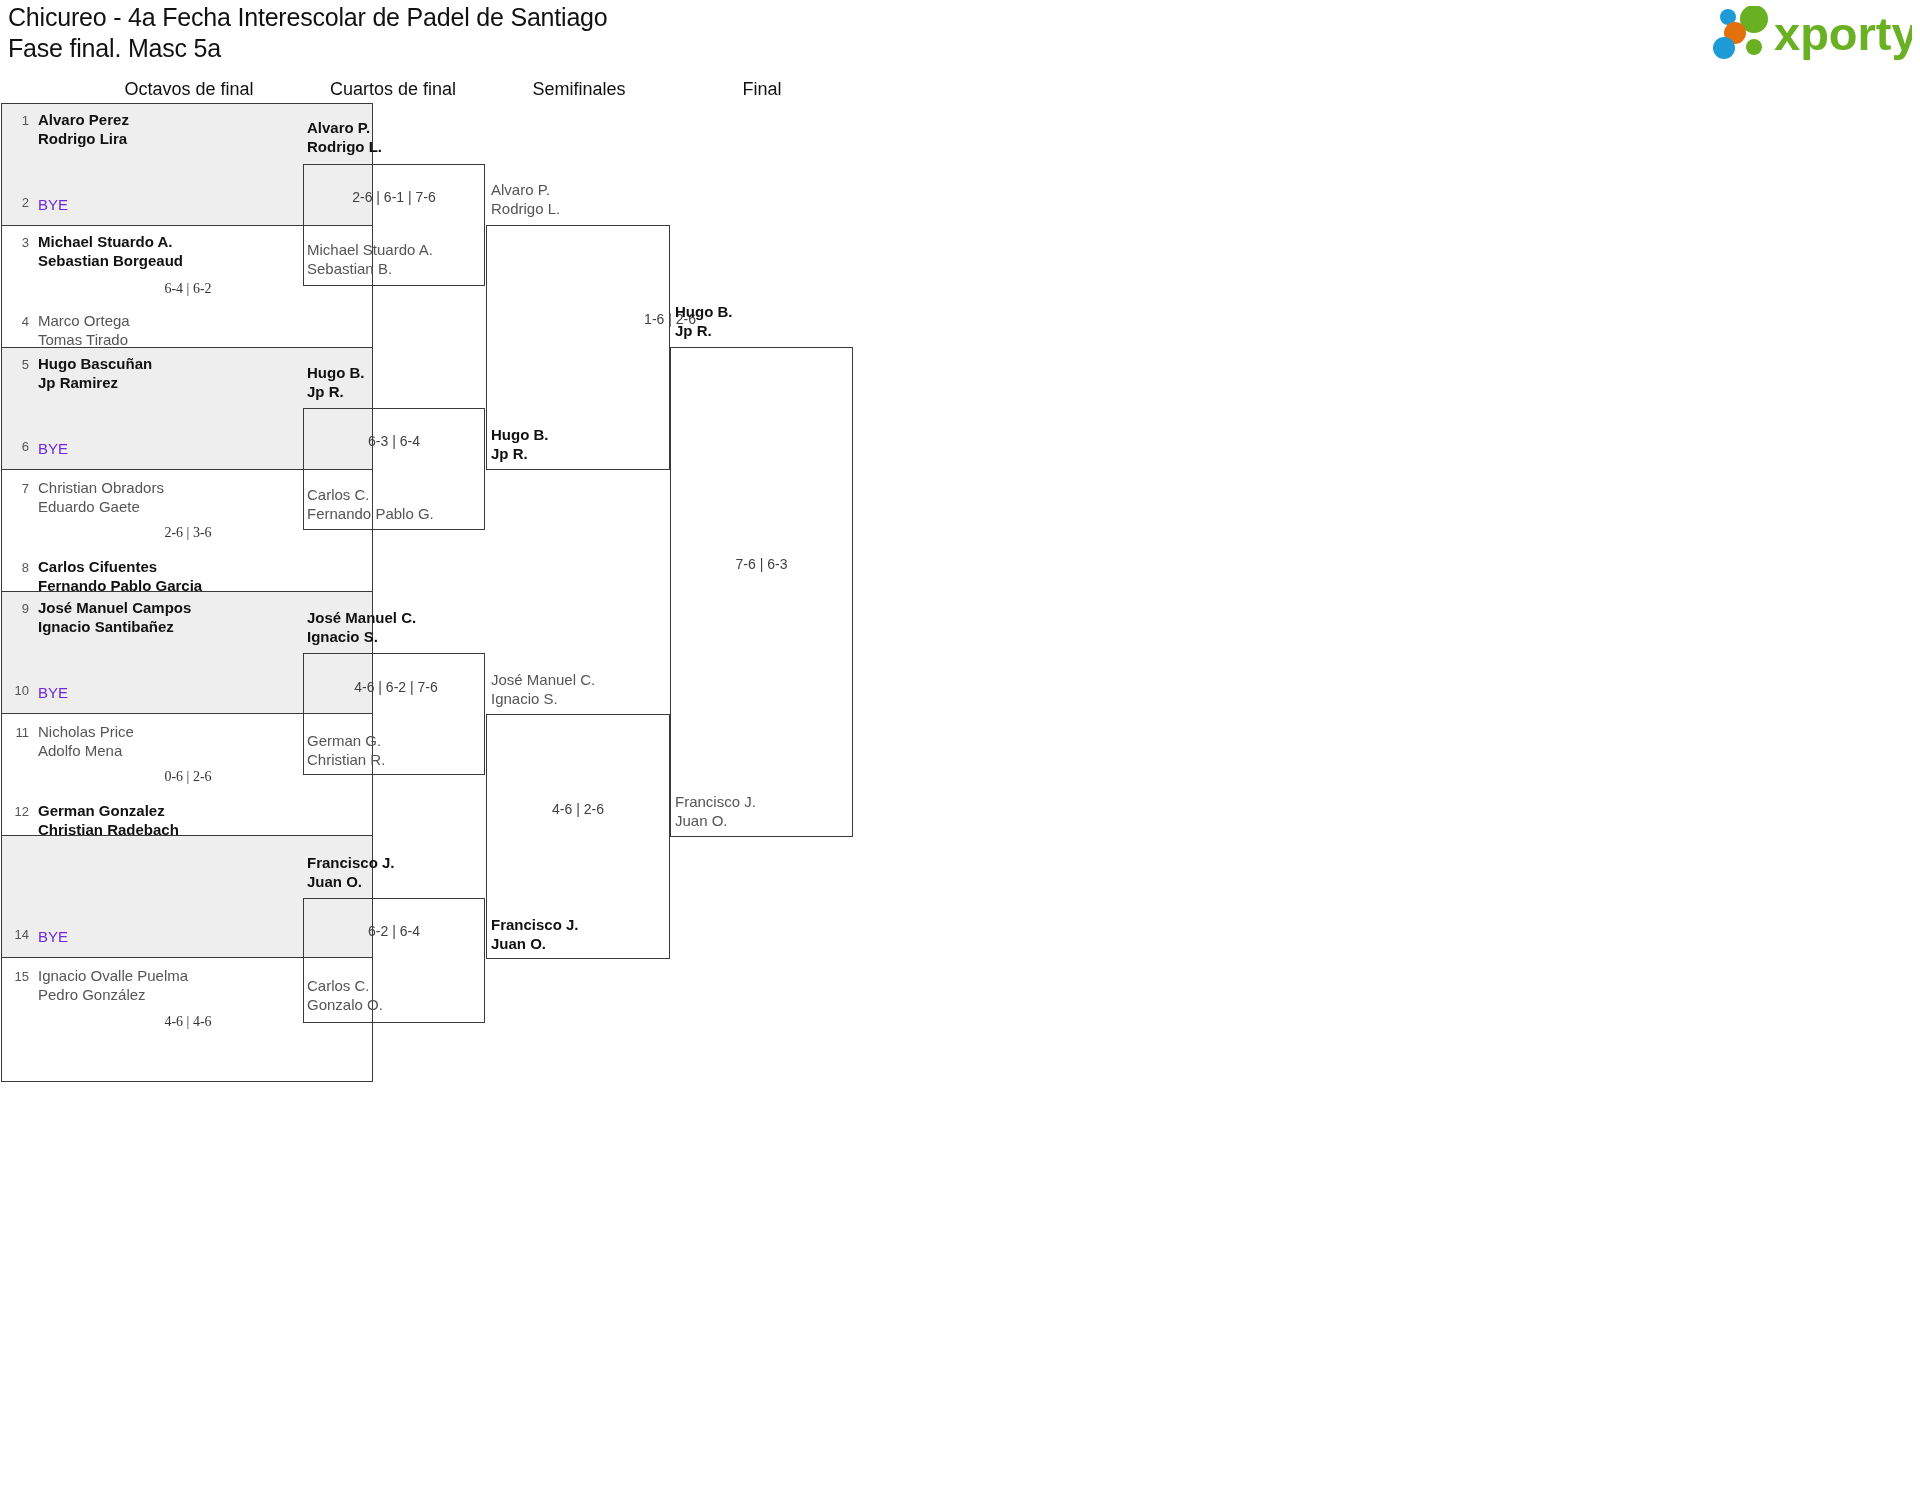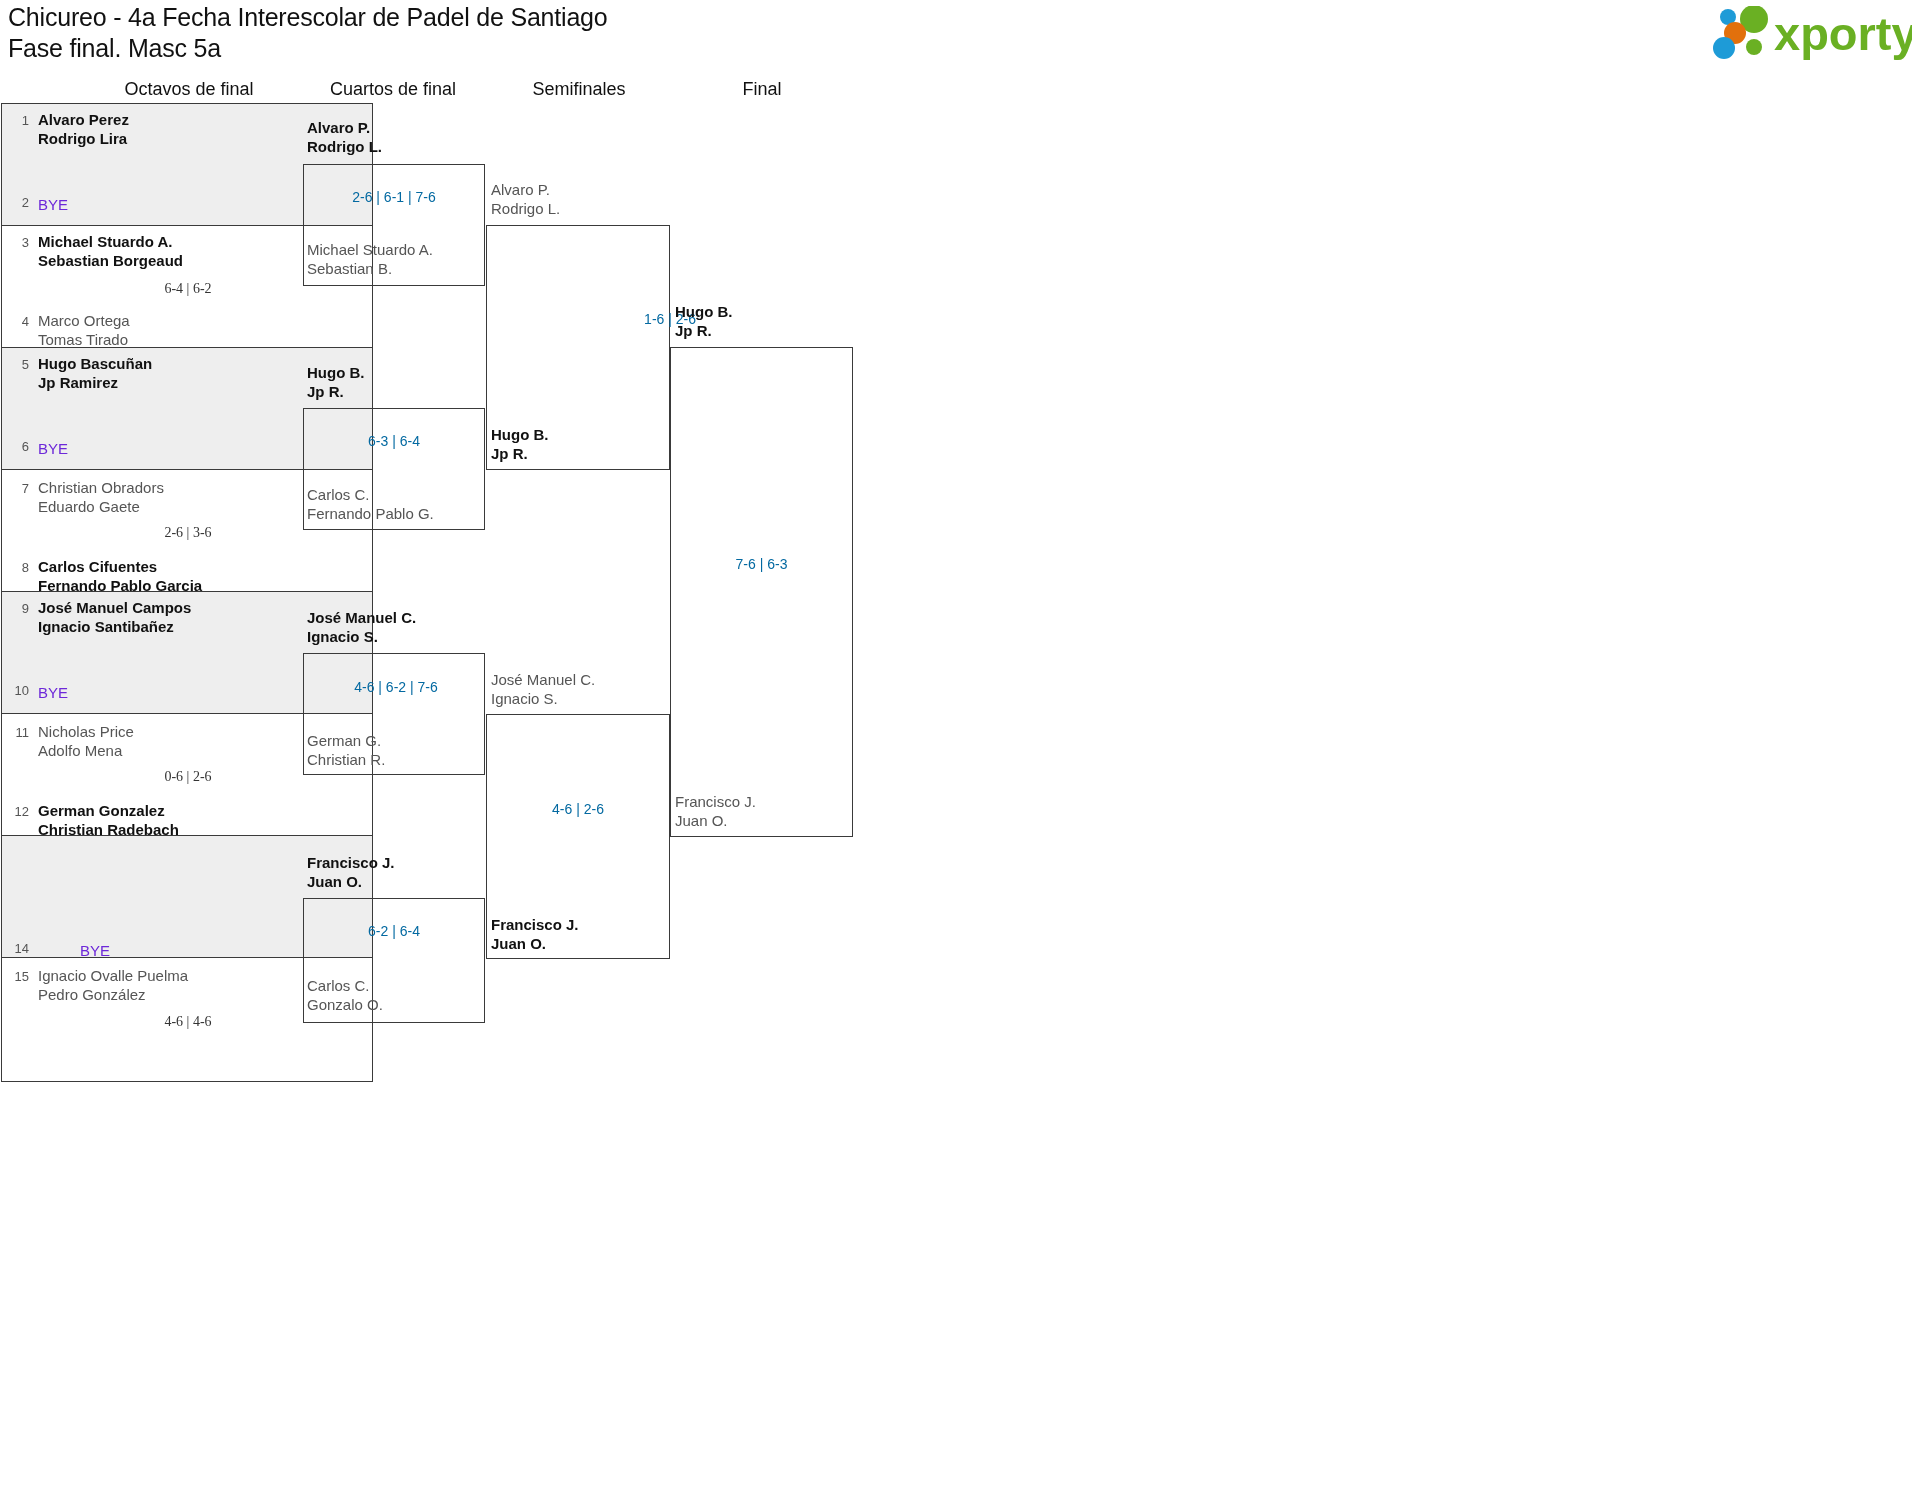--- a/index.html
+++ b/index.html
@@ -74,21 +74,21 @@
 
   
   .conn{
     position:absolute;
     border:1px solid #3a3a3a;
     box-sizing:border-box;
     background:transparent;
   }
   .conn-score{
     position:absolute;
-    text-align:center;font-size:14px;color:#0369a1;
+    text-align:center;font-size:14px;color:#404040;
     white-space:nowrap;
   }
 
   
   .team{
     position:absolute;
     font-size:15px;line-height:19px;white-space:pre;
   }
   .team.win{font-weight:700;color:#111;}
   .team.lose{font-weight:400;color:#555;}
@@ -184,21 +184,21 @@
       <div class="names"><span>Nicholas Price</span><br><span>Adolfo Mena</span></div>
     </div>
     <div class="seed win" style="top:87px;">
       <div class="num">12</div>
       <div class="names"><span>German Gonzalez</span><br><span>Christian Radebach</span></div>
     </div>
     <div class="r1-score" style="top:55px;">0-6 | 2-6</div>
   </div>
 
   <div class="r1-block shade" style="top:835px;height:122px;">
-    <div class="seed bye" style="top:105px;gap:42px;">
+    <div class="seed bye" style="top:91px;">
       <div class="num">14</div>
       <div class="names">BYE</div>
     </div>
     <div class="r1-score" style="top:50px;"></div>
   </div>
 
   <div class="r1-block last" style="top:957px;height:125px;">
     <div class="seed lose" style="top:8px;">
       <div class="num">15</div>
       <div class="names"><span>Ignacio Ovalle Puelma</span><br><span>Pedro González</span></div>

